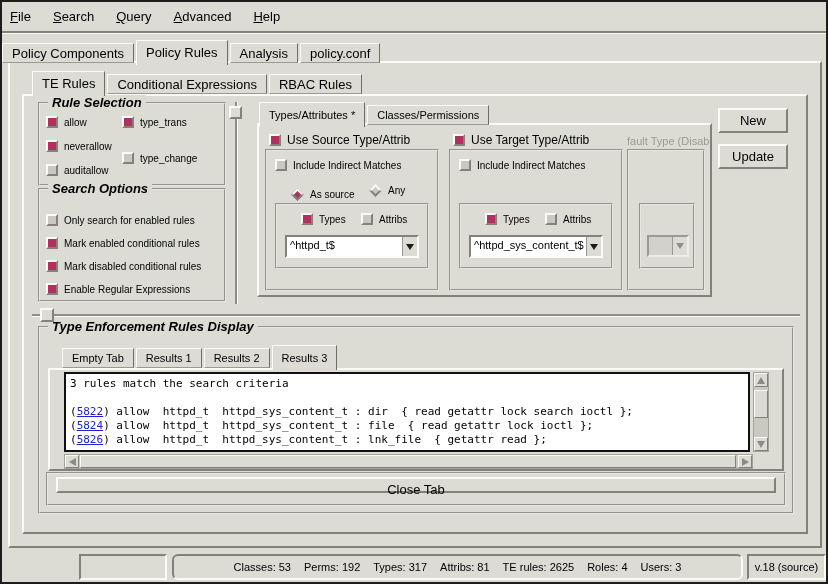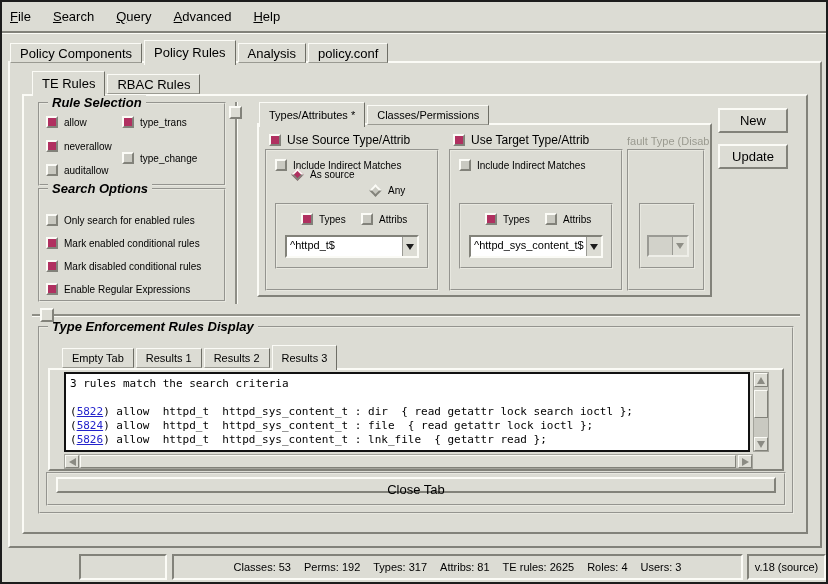--- a/index.html
+++ b/index.html
@@ -86,30 +86,31 @@
 <div class="window">
 
   <div class="menubar">
     <span class="mi"><u>F</u><span>ile</span></span>
     <span class="mi"><u>S</u><span>earch</span></span>
     <span class="mi"><u>Q</u><span>uery</span></span>
     <span class="mi"><u>A</u><span>dvanced</span></span>
     <span class="mi"><u>H</u><span>elp</span></span>
   </div>
 
-  <div class="tabrow" style="left:8px; top:36px; height:25px;">
+  <div class="tabrow" style="left:0; top:36px; height:25px;">
     <div class="tab">Policy Components</div>
     <div class="tab active">Policy Rules</div>
     <div class="tab">Analysis</div>
     <div class="tab">policy.conf</div>
   </div>
   <div class="nbframe" style="left:6px; top:59px; width:814px; height:487px;"></div>
 
   <div class="tabrow" style="left:30px; top:69px; height:23px;">
     <div class="tab active">TE Rules</div>
+    <div class="tab">Conditional Expressions</div>
     <div class="tab">RBAC Rules</div>
   </div>
   <div class="nbframe" style="left:20px; top:92px; width:786px; height:440px;"></div>
 
   <div class="lf" style="left:36px; top:100px; width:188px; height:84px;">
     <div class="lftitle">Rule Selection</div>
     <div class="cbrow" style="left:6px; top:12px;">
       <span class="cb on"></span>
       <span>allow</span>
     </div>
@@ -162,21 +163,21 @@
 
     <div class="cbrow" style="left:10px; top:8px; font-size:12px;">
       <span class="cb on"></span>
       <span>Use Source Type/Attrib</span>
     </div>
     <div class="lf" style="left:6px; top:24px; width:174px; height:142px;">
       <div class="cbrow" style="left:8px; top:8px;">
         <span class="cb"></span>
         <span>Include Indirect Matches</span>
       </div>
-      <div class="cbrow" style="left:24px; top:18px;">
+      <div class="cbrow" style="left:24px; top:38px;">
         <span class="radio on"></span>
         <span>As source</span>
       </div>
       <div class="cbrow" style="left:102px; top:34px;">
         <span class="radio"></span>
         <span>Any</span>
       </div>
       <div class="lf" style="left:8px; top:52px; width:154px; height:66px;">
         <div class="cbrow" style="left:24px; top:8px;">
           <span class="cb on"></span>
@@ -277,21 +278,21 @@
     <div class="thumb" style="left:15px; top:0; width:656px; height:13px;"></div>
     <div class="arrow" style="right:0; top:0; width:14px; height:13px;">
         <span class="t-rt"></span>
       </div>
   </div>
 
   <div class="lf" style="left:44px; top:470px; width:740px; height:34px;"></div>
   <div class="btn" style="left:54px; top:475px; width:720px; height:16px; line-height:21px;">Close Tab</div>
 
   <div class="statbox" style="left:77px; top:552px; width:88px; height:26px;"></div>
-  <div class="statbox" style="left:170px; top:552px; width:571px; height:26px;">
+  <div class="statbox" style="left:170px; top:552px; width:571px; height:26px;border-radius:6px;">
     <span>Classes: 53</span>
     <span>Perms: 192</span>
     <span>Types: 317</span>
     <span>Attribs: 81</span>
     <span>TE rules: 2625</span>
     <span>Roles: 4</span>
     <span>Users: 3</span>
   </div>
   <div class="statbox" style="left:745px; top:552px; width:79px; height:26px;">
     <span>v.18 (source)</span>

